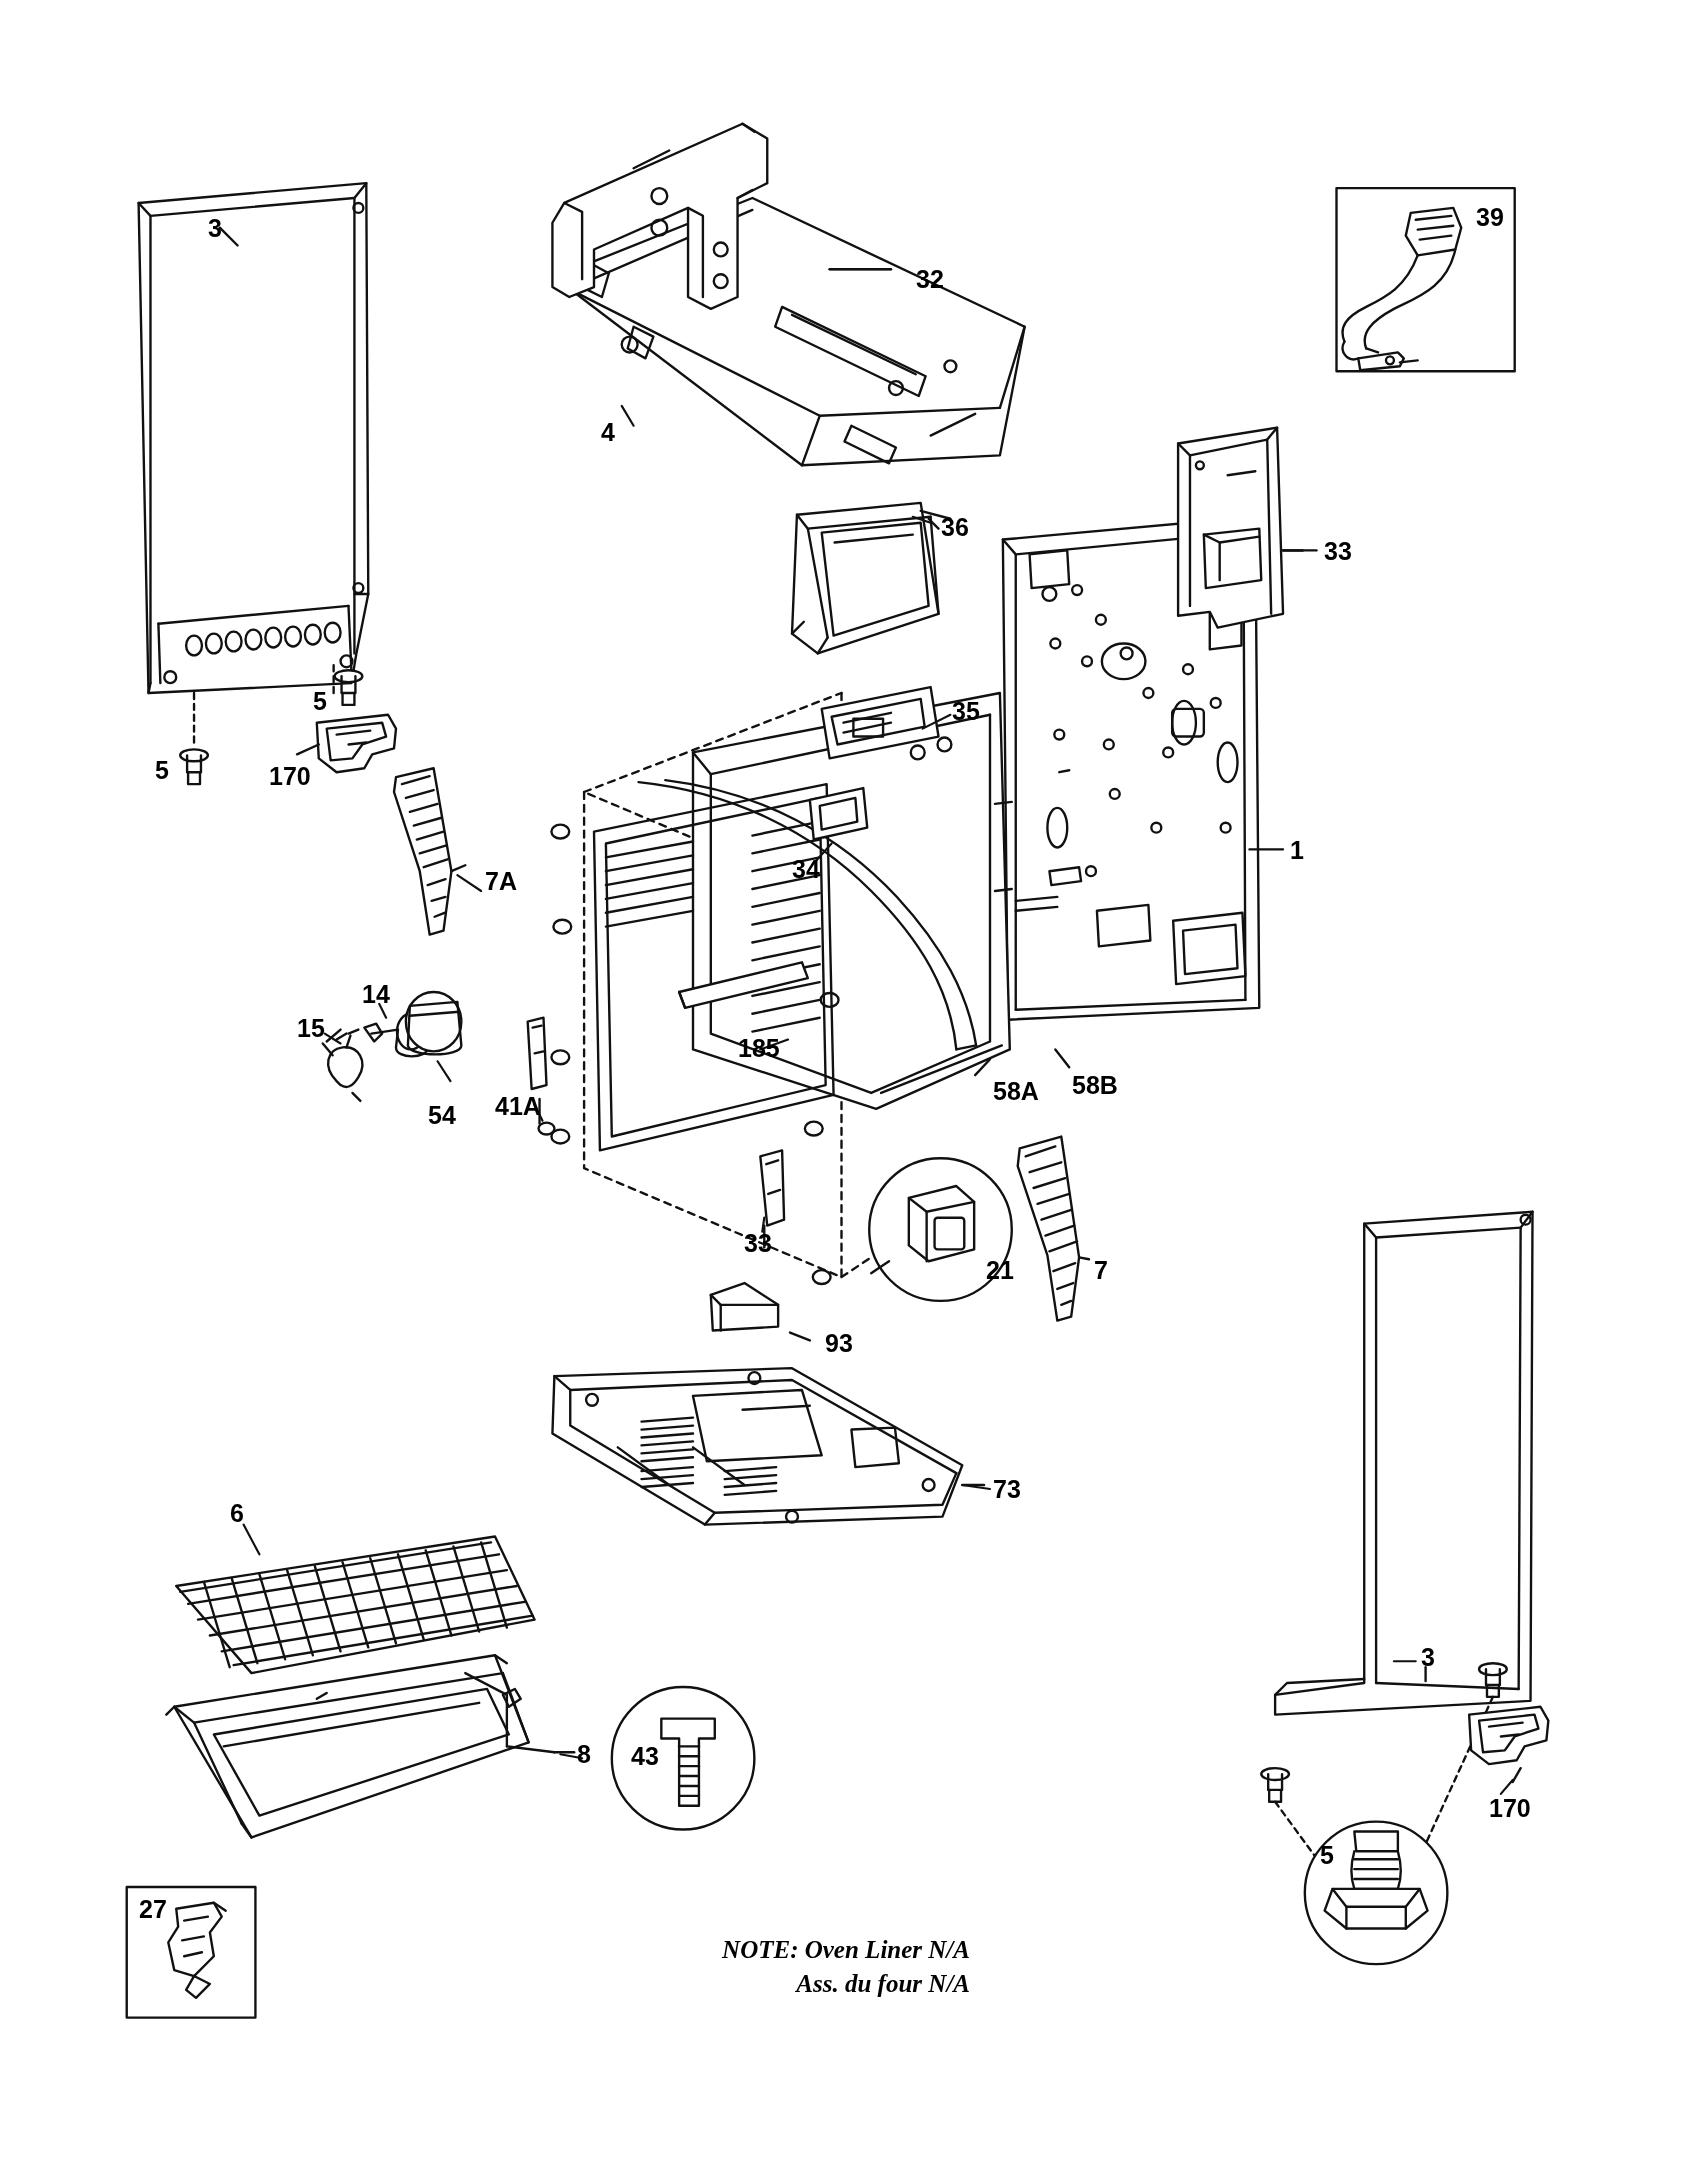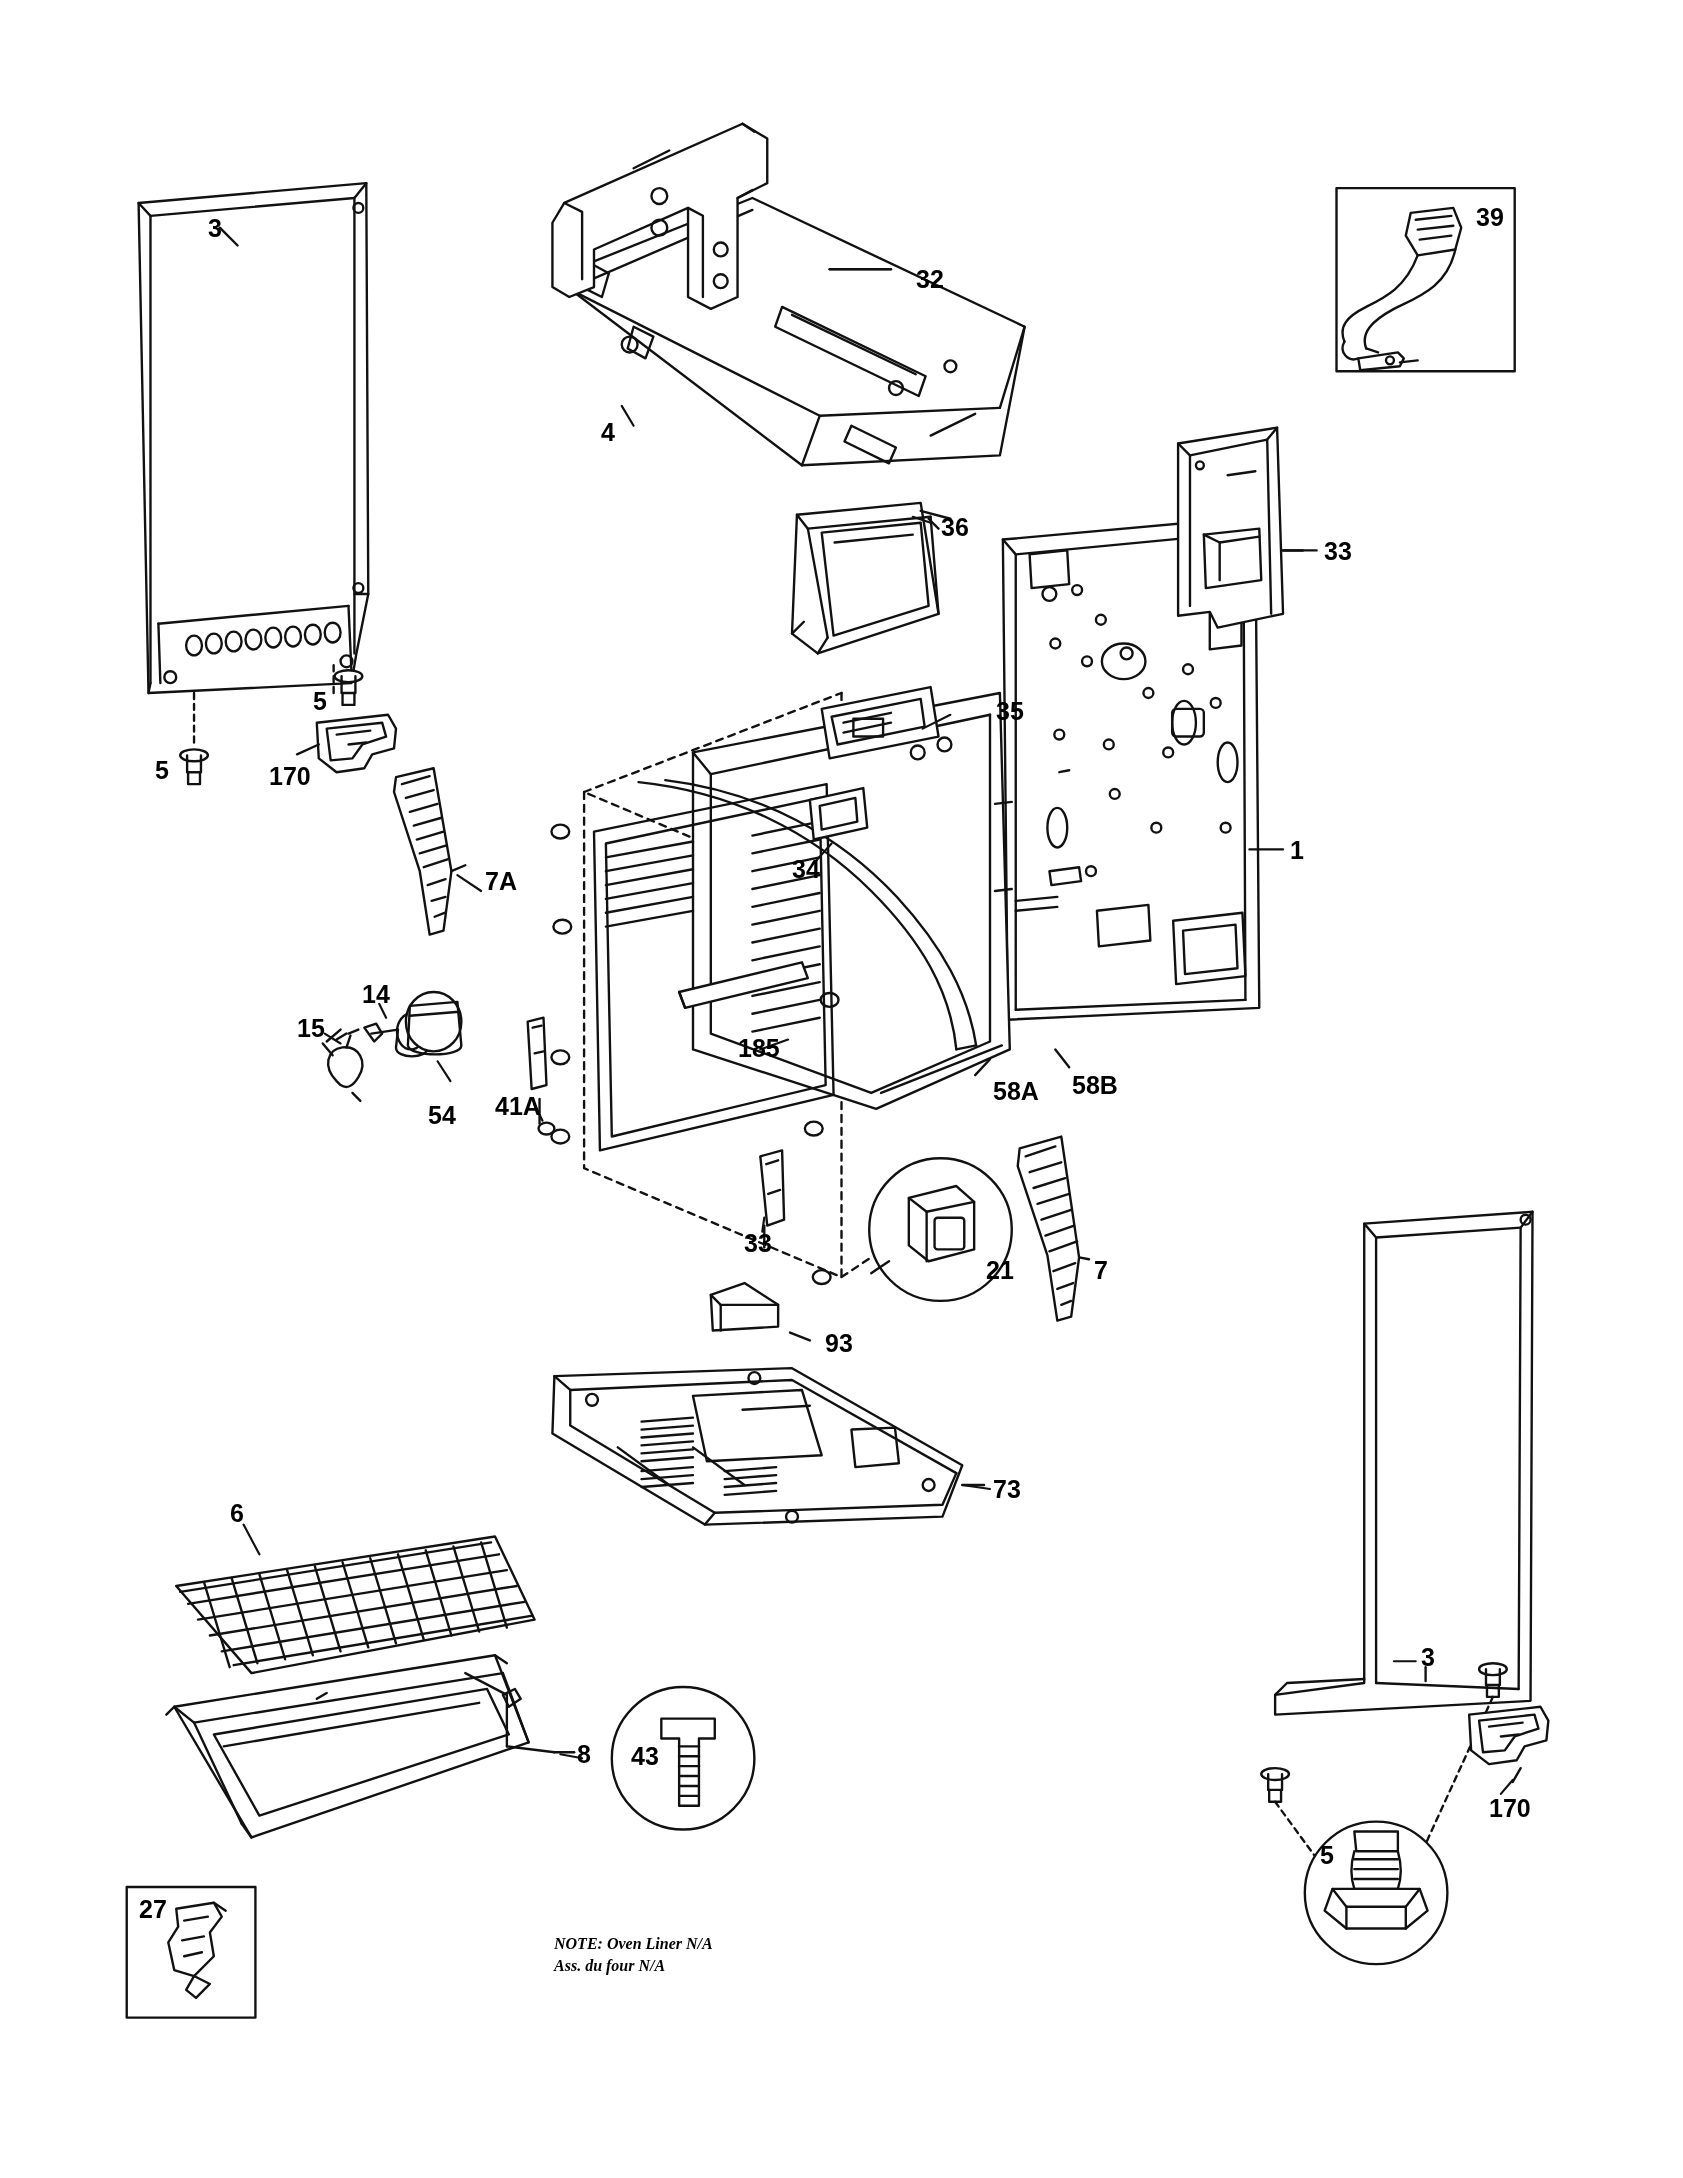--- a/index.html
+++ b/index.html
@@ -29,25 +29,25 @@
     font-size: 25px;
     color: #000000;
     white-space: nowrap;
     line-height: 1;
   }
   .note {
     position: absolute;
     font-family: "Liberation Serif", serif;
     font-style: italic;
     font-weight: bold;
-    font-size: 16px;
+    font-size: 25px;
     color: #000000;
     white-space: nowrap;
     line-height: 1.35;
-    text-align: left;
+    text-align: right;
   }
   .note div { display: block; }
 </style>
 </head>
 <body>
 
 <div id="page">
 
   <svg id="diagram-svg" viewBox="0 0 1700 2200" xmlns="http://www.w3.org/2000/svg">
     <g fill="none" stroke="#111111" stroke-width="2.4" stroke-linejoin="round" stroke-linecap="round">
@@ -523,21 +523,21 @@
 
   <div class="callout" style="left:208px; top:216px;">3</div>
   <div class="callout" style="left:916px; top:267px;">32</div>
   <div class="callout" style="left:601px; top:420px;">4</div>
   <div class="callout" style="left:1476px; top:205px;">39</div>
   <div class="callout" style="left:941px; top:515px;">36</div>
   <div class="callout" style="left:1324px; top:539px;">33</div>
   <div class="callout" style="left:313px; top:689px;">5</div>
   <div class="callout" style="left:155px; top:758px;">5</div>
   <div class="callout" style="left:269px; top:764px;">170</div>
-  <div class="callout" style="left:952px; top:699px;margin-left:44px;">35</div>
+  <div class="callout" style="left:952px; top:699px;">35</div>
   <div class="callout" style="left:1290px; top:838px;">1</div>
   <div class="callout" style="left:792px; top:857px;">34</div>
   <div class="callout" style="left:485px; top:869px;">7A</div>
   <div class="callout" style="left:362px; top:982px;">14</div>
   <div class="callout" style="left:297px; top:1016px;">15</div>
   <div class="callout" style="left:738px; top:1036px;">185</div>
   <div class="callout" style="left:428px; top:1079px;margin-top:24px;">54</div>
   <div class="callout" style="left:495px; top:1094px;">41A</div>
   <div class="callout" style="left:993px; top:1079px;">58A</div>
   <div class="callout" style="left:1072px; top:1073px;">58B</div>

